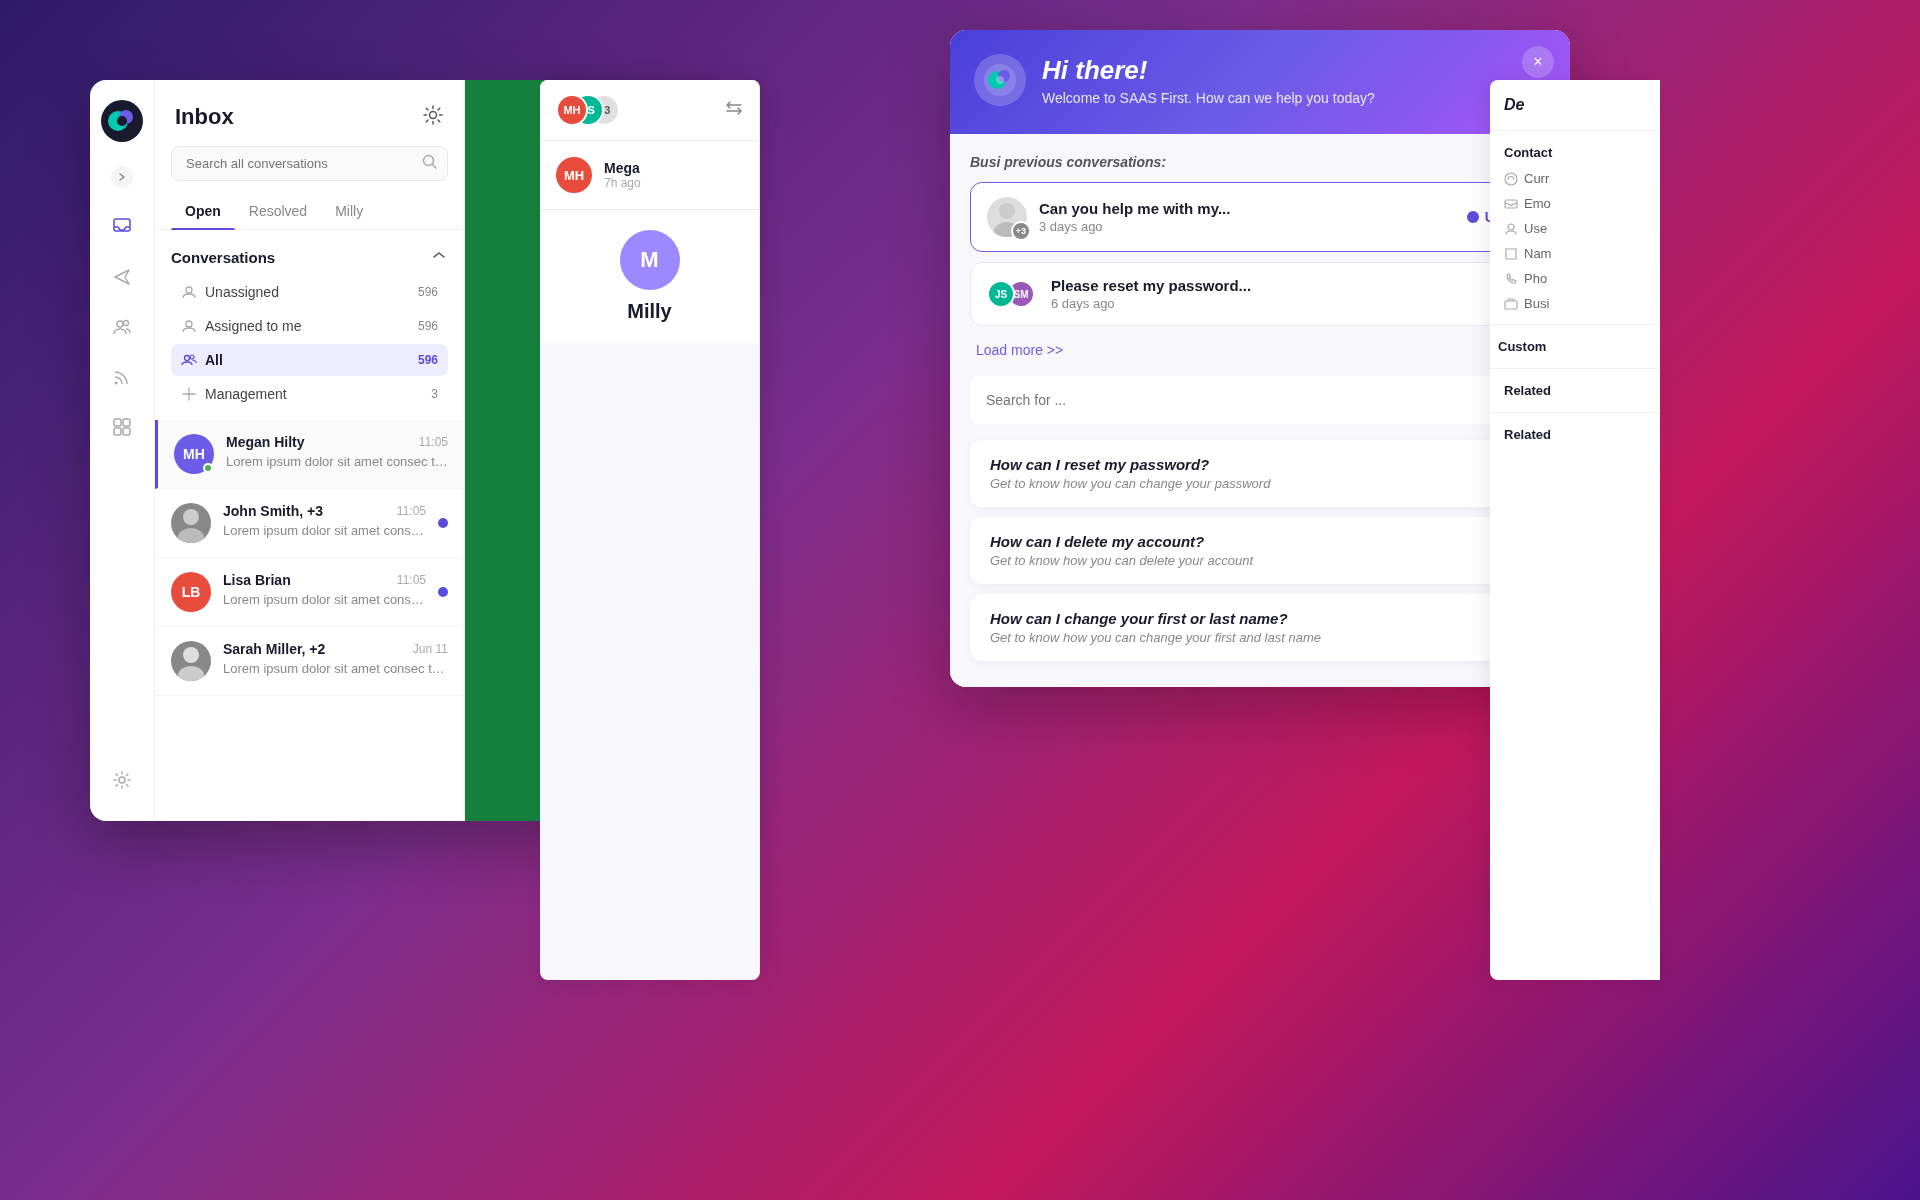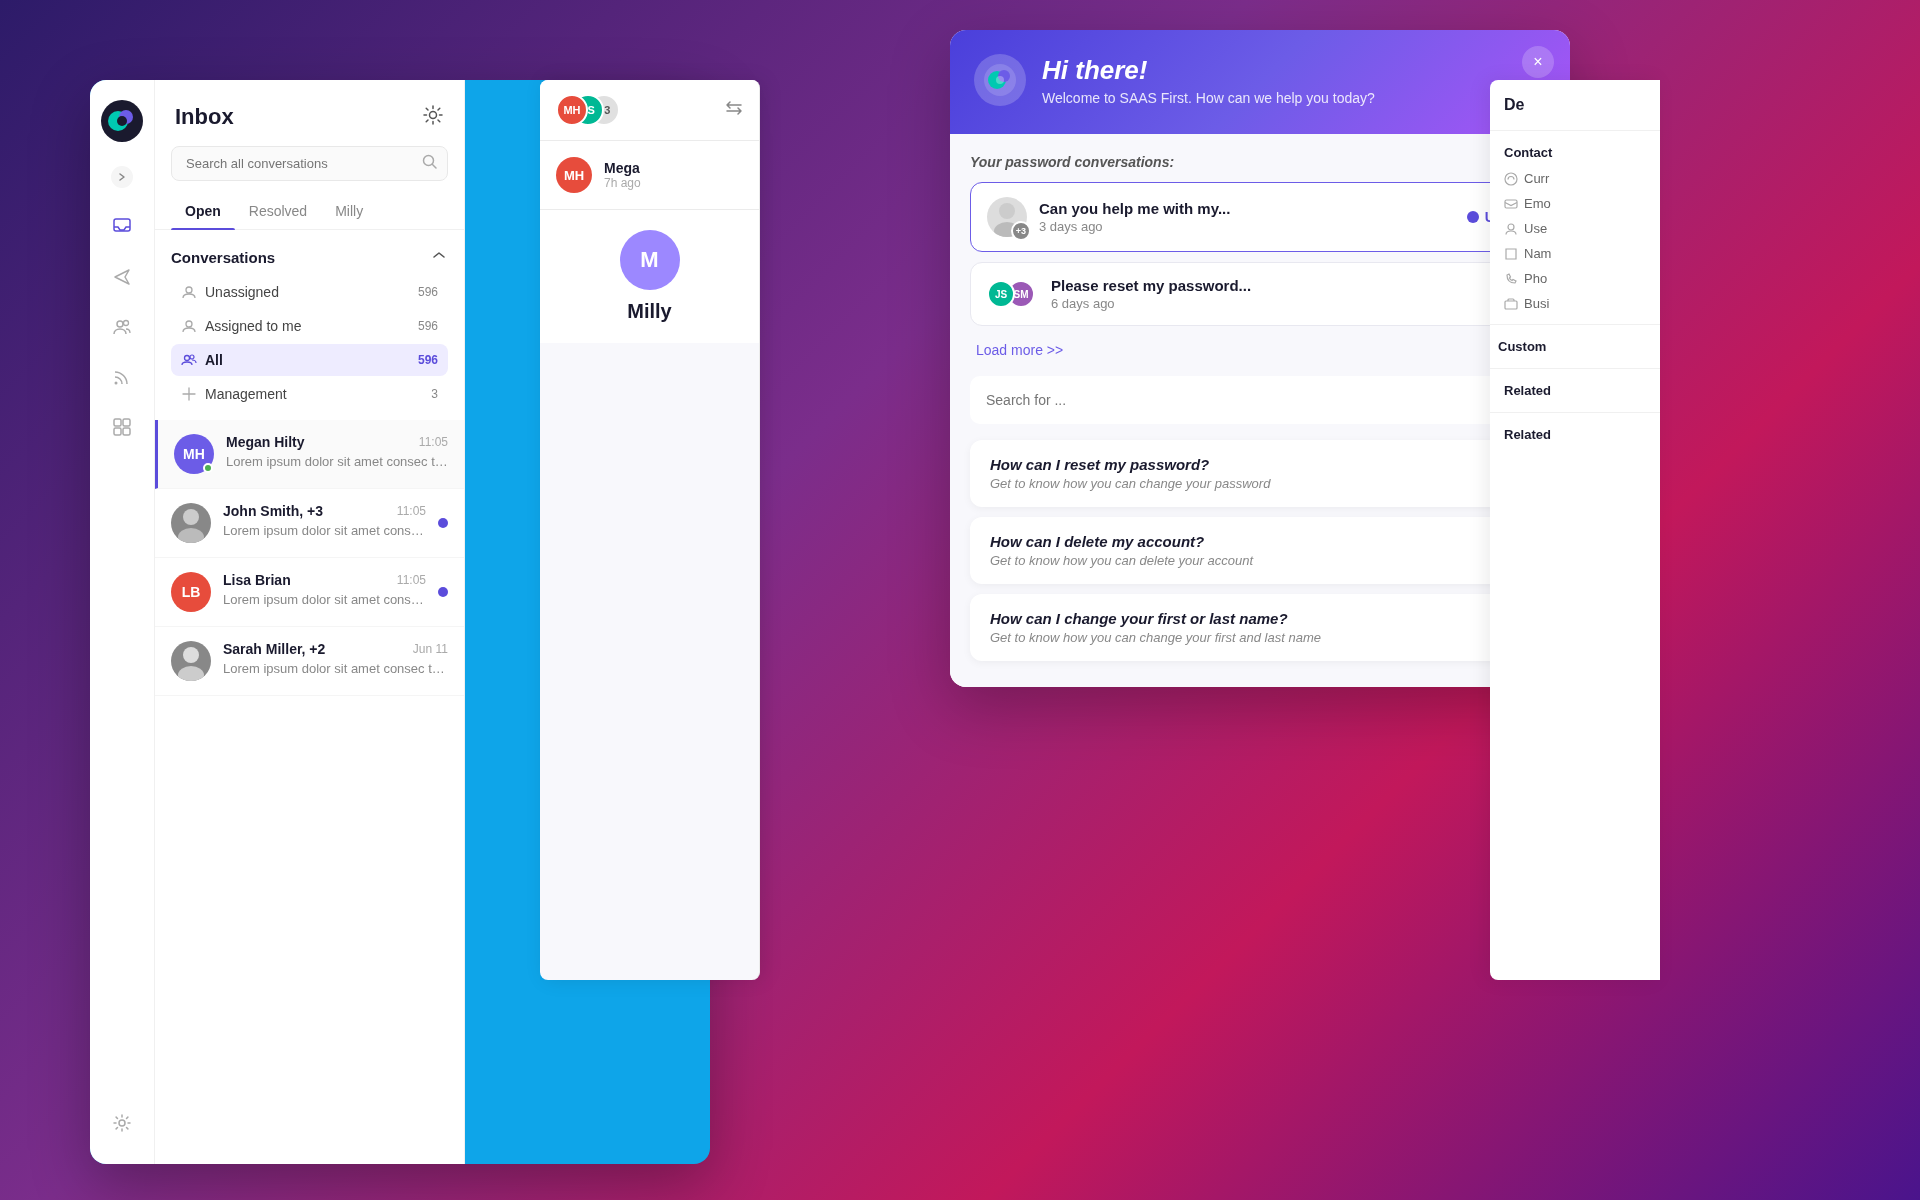--- a/index.html
+++ b/index.html
@@ -11,22 +11,22 @@
       background: linear-gradient(135deg, #2d1b69 0%, #7b2d8b 40%, #c2185b 70%, #4a148c 100%);
       position: relative;
     }
 
     
     .app-window {
       position: absolute;
       top: 80px;
       left: 90px;
       width: 620px;
-      height: 1084px;
-      background: #0ea5e9;
+      height: 741px;
+      background: #15803d;
       border-radius: 16px;
       box-shadow: 0 20px 60px rgba(0,0,0,0.3);
       overflow: hidden;
       display: flex;
     }
 
     
     .sidebar {
       width: 65px;
       background: #fff;
@@ -789,21 +789,21 @@
     </div>
     <div>
       <div class="widget-title">Hi there!</div>
       <div class="widget-subtitle">Welcome to SAAS First. How can we help you today?</div>
     </div>
     <div class="widget-close">×</div>
   </div>
 
   <div class="widget-body">
 
-    <div class="prev-conversations-label">Your password conversations:</div>
+    <div class="prev-conversations-label">Busi previous conversations:</div>
 
     <div class="prev-conv-item" style="border-color:#6c5ce7; border-width:1.5px;">
       <div class="prev-conv-avatar">
         <div style="width:40px; height:40px; border-radius:50%; overflow:hidden; background:#ddd;">
           <svg width="40" height="40" viewBox="0 0 40 40">
             <circle cx="20" cy="14" r="8" fill="#ccc"></circle>
             <ellipse cx="20" cy="34" rx="13" ry="9" fill="#bbb"></ellipse>
           </svg>
         </div>
         <div class="avatar-badge">+3</div>
@@ -864,21 +864,21 @@
         <div class="faq-subtitle">Get to know how you can change your first and last name</div>
       </div>
       <div class="faq-arrow">→</div>
     </div>
 
   </div>
 </div>
 
 <div style="position:absolute; right:260px; top:80px; width:170px; height:900px; background:#fff; border-radius:8px 0 0 8px; box-shadow:-4px 0 20px rgba(0,0,0,0.08); overflow:hidden; padding:0; z-index:3;">
 
-  <div style="padding:16px 14px; border-bottom:1px solid #f0f0f0; font-size:16px; font-weight:700; color:#1a1a2e;">
+  <div style="padding:16px 14px; border-bottom:1px solid #f0f0f0; font-size:16px; font-weight:700; color:#1a1a2e;font-style:italic;">
     <span>De</span>
   </div>
 
   <div style="padding:8px 14px; border-bottom:1px solid #f0f0f0;">
     <div style="font-size:13px; font-weight:600; color:#1a1a2e; padding:6px 0;">Contact</div>
     <div style="display:flex; align-items:center; gap:6px; padding:5px 0; font-size:13px; color:#666;">
       <svg width="14" height="14" viewBox="0 0 14 14" fill="none">
           <circle cx="7" cy="7" r="6" stroke="#aaa" stroke-width="1.2"></circle>
           <path d="M4 7.5c0-1.2.5-3 3-3s3 1.8 3 3" stroke="#aaa" stroke-width="1.2"></path>
         </svg>

